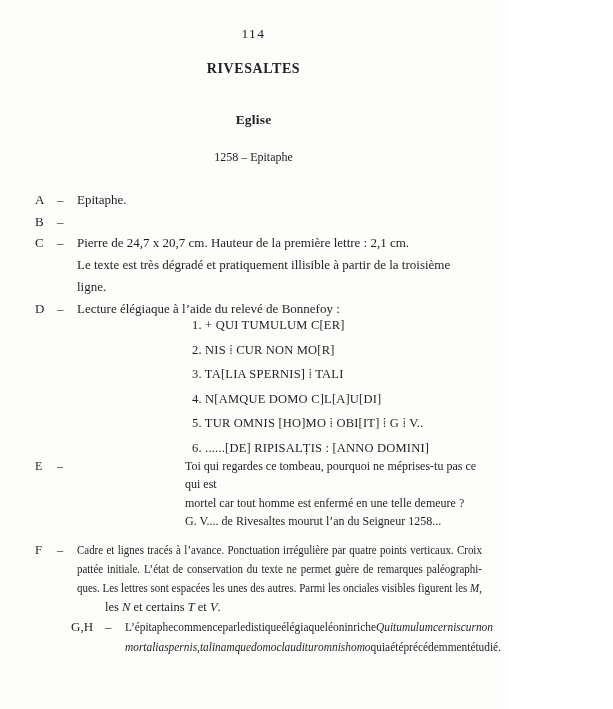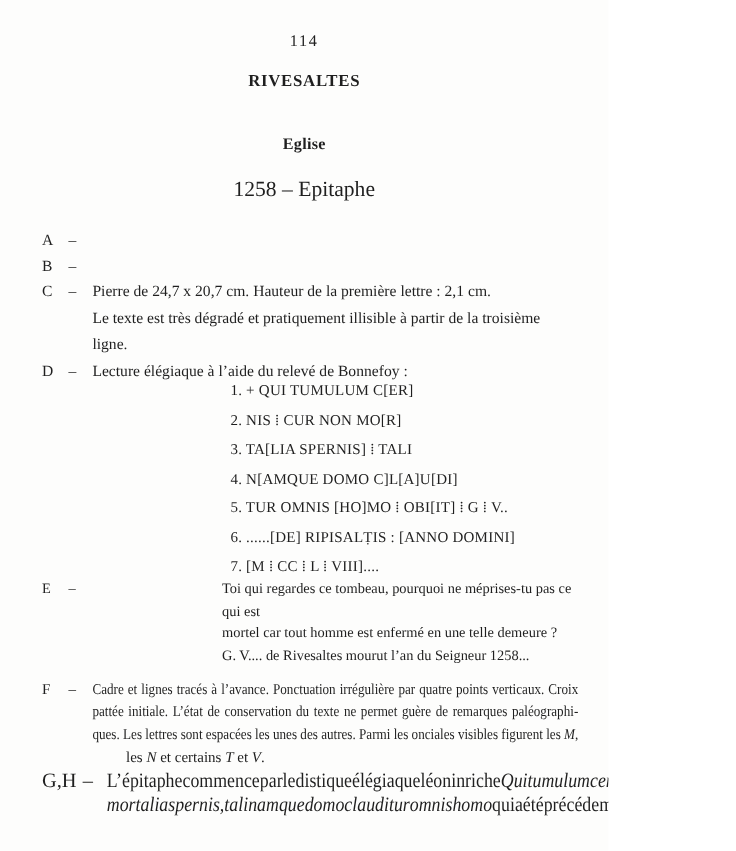--- a/index.html
+++ b/index.html
@@ -10,37 +10,37 @@
     background:#fdfdfc;
     overflow:hidden;
     padding-top:26px;
     font-family:"Liberation Serif","DejaVu Serif",serif;
     color:#1f1f1f;
   }
   .center{text-align:center;}
   .page-number{font-size:13.5px;letter-spacing:1.5px;line-height:16px;}
   .doc-title{font-size:14px;font-weight:bold;letter-spacing:0.6px;line-height:17px;margin-top:18px;}
   .sec-title{font-size:13.5px;font-weight:bold;letter-spacing:0.2px;line-height:17px;margin-top:34px;}
-  .entry-heading{font-size:18px;line-height:18px;margin-top:20px;}
+  .entry-heading{font-size:12px;line-height:18px;margin-top:20px;}
   .items{margin-top:23px;}
   .item{
     display:flex;align-items:flex-start;
     padding:0 25px 0 35px;
     font-size:13px;line-height:21.7px;
   }
   .lbl{flex:0 0 auto;min-width:22px;}
   .dash{flex:0 0 auto;width:20px;}
   .txt{flex:1 1 auto;min-width:0;}
   .insc{margin:-1px 0 0 192px;font-size:12.5px;letter-spacing:0.2px;}
   .insc > div{line-height:14px;margin-bottom:10.5px;}
   .insc > div:last-child{margin-bottom:0;}
   .item-e{margin-top:2px;font-size:12px;line-height:18.5px;}
   .item-e .e-lines{margin-left:108px;}
   .item-f{margin-top:10px;font-size:12.5px;line-height:19px;}
-  .item-gh{font-size:17px;line-height:20px;}
+  .item-gh{font-size:13px;line-height:20px;margin-left:36px;}
   .item-gh .lbl{min-width:34px;}
   .jline{
     display:flex;justify-content:space-between;
     width:114.285%;
     transform:scaleX(0.875);
     transform-origin:0 50%;
     white-space:nowrap;
   }
   .nline{white-space:nowrap;margin-left:28px;}
   .footer{margin-top:17px;padding-left:35px;font-size:12.5px;line-height:15px;}
@@ -54,20 +54,21 @@
   <div class="page-number center">114</div>
   <div class="doc-title center">RIVESALTES</div>
   <div class="sec-title center">Eglise</div>
   <div class="entry-heading center">1258 – Epitaphe</div>
 
   <div class="items">
 
     <div class="item">
       <span class="lbl">A</span>
       <span class="dash">–</span>
+      <div class="txt">Epitaphe.</div>
     </div>
 
     <div class="item">
       <span class="lbl">B</span>
       <span class="dash">–</span>
     </div>
 
     <div class="item">
       <span class="lbl">C</span>
       <span class="dash">–</span>
@@ -83,21 +84,20 @@
       <div class="txt">Lecture élégiaque à l’aide du relevé de Bonnefoy :</div>
     </div>
 
     <div class="insc">
         <div>1. + QUI TUMULUM C[ER]</div>
         <div>2. NIS ⁞ CUR NON MO[R]</div>
         <div>3. TA[LIA SPERNIS] ⁞ TALI</div>
         <div>4. N[AMQUE DOMO C]L[A]U[DI]</div>
         <div>5. TUR OMNIS [HO]MO ⁞ OBI[IT] ⁞ G ⁞ V..</div>
         <div>6. ......[DE] RIPISALṬIS : [ANNO DOMINI]</div>
-        <div>7. [M ⁞ CC ⁞ L ⁞ VIII]....</div>
       </div>
 
     <div class="item item-e">
       <span class="lbl">E</span>
       <span class="dash">–</span>
       <div class="txt">
         <div class="e-lines">
             <div>Toi qui regardes ce tombeau, pourquoi ne méprises-tu pas ce qui est</div>
             <div>mortel car tout homme est enfermé en une telle demeure ?</div>
             <div>G. V.... de Rivesaltes mourut l’an du Seigneur 1258...</div>

